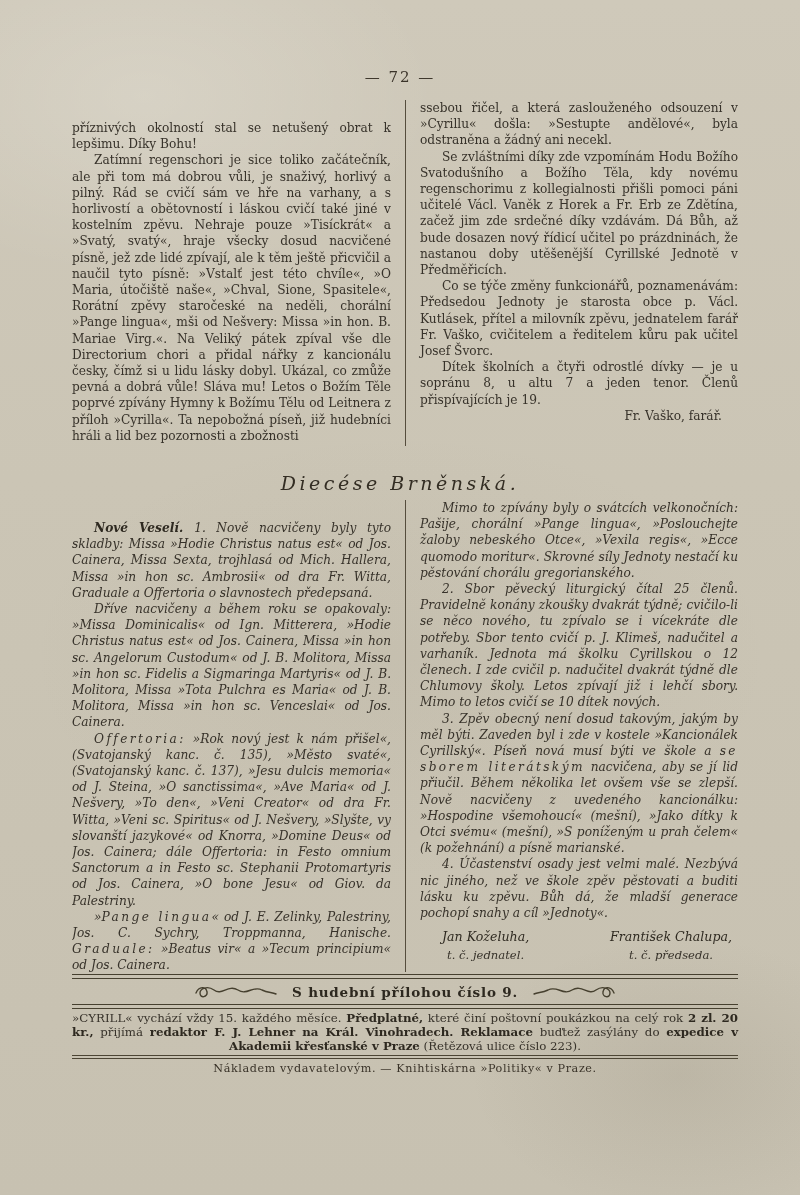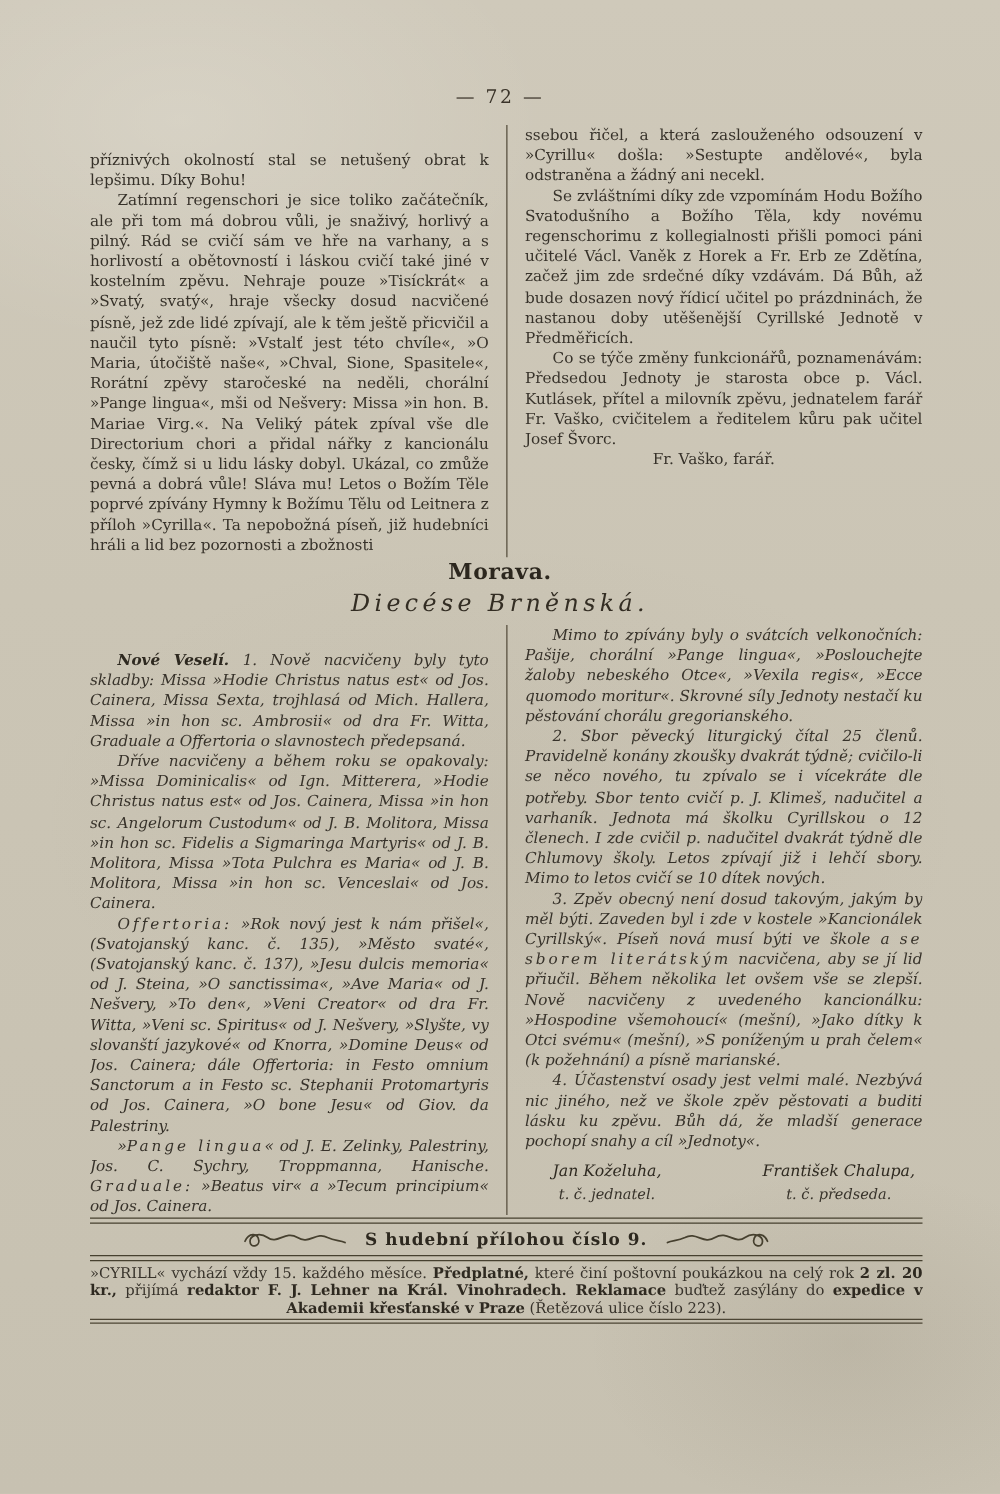--- a/index.html
+++ b/index.html
@@ -22,21 +22,21 @@
     font-size:15px;letter-spacing:2px;color:#3a3329;
   }
   .twocol{position:absolute;left:72px;width:666px;display:flex;}
   .col{box-sizing:border-box;font-size:12.2px;line-height:16.2px;text-align:justify;}
   .col-left{width:333px;padding-right:14px;margin-top:20px;}
   .col-right{width:333px;padding-left:14px;border-left:1px solid #554d3d;}
   .section1{top:100px;height:346px;overflow:hidden;}
   .section2{top:500px;height:472px;overflow:hidden;font-style:italic;}
   .para{margin:0;text-indent:22px;}
   .para.noindent{text-indent:0;}
-  .para.align-right{text-align:center;text-indent:0;padding-right:16px;}
+  .para.align-right{text-align:right;text-indent:0;padding-right:16px;}
   .b{font-weight:bold;color:#2e2920;}
   .sp{letter-spacing:2.4px;}
   .heading{
     position:absolute;top:448px;left:0;right:0;margin:0;text-align:center;
     font-size:17.5px;font-weight:bold;letter-spacing:.5px;color:#2c271e;
   }
   .subheading{
     position:absolute;top:472px;left:0;right:0;margin:0;text-align:center;
     font-size:19px;font-weight:normal;letter-spacing:3.5px;color:#332d23;font-style:italic;
   }
@@ -76,25 +76,25 @@
 
   <div class="twocol section1">
     <div class="col col-left">
         <p class="para noindent"><span>příznivých okolností stal se netušený obrat k lepšimu. Díky Bohu!</span></p>
         <p class="para"><span>Zatímní regenschori je sice toliko začátečník, ale při tom má dobrou vůli, je snaživý, horlivý a pilný. Rád se cvičí sám ve hře na varhany, a s horlivostí a obětovností i láskou cvičí také jiné v kostelním zpěvu. Nehraje pouze »Tisíckrát« a »Svatý, svatý«, hraje všecky dosud nacvičené písně, jež zde lidé zpívají, ale k těm ještě přicvičil a naučil tyto písně: »Vstalť jest této chvíle«, »O Maria, útočiště naše«, »Chval, Sione, Spasitele«, Rorátní zpěvy staročeské na neděli, chorální »Pange lingua«, mši od Nešvery: Missa »in hon. B. Mariae Virg.«. Na Veliký pátek zpíval vše dle Directorium chori a přidal nářky z kancionálu česky, čímž si u lidu lásky dobyl. Ukázal, co zmůže pevná a dobrá vůle! Sláva mu! Letos o Božím Těle poprvé zpívány Hymny k Božímu Tělu od Leitnera z příloh »Cyrilla«. Ta nepobožná píseň, již hudebníci hráli a lid bez pozornosti a zbožnosti</span></p>
       </div>
     <div class="col col-right">
         <p class="para noindent"><span>ssebou řičel, a která zaslouženého odsouzení v »Cyrillu« došla: »Sestupte andělové«, byla odstraněna a žádný ani necekl.</span></p>
         <p class="para"><span>Se zvláštními díky zde vzpomínám Hodu Božího Svatodušního a Božího Těla, kdy novému regenschorimu z kollegialnosti přišli pomoci páni učitelé Václ. Vaněk z Horek a Fr. Erb ze Zdětína, začež jim zde srdečné díky vzdávám. Dá Bůh, až bude dosazen nový řídicí učitel po prázdninách, že nastanou doby utěšenější Cyrillské Jednotě v Předměřicích.</span></p>
         <p class="para"><span>Co se týče změny funkcionářů, poznamenávám: Předsedou Jednoty je starosta obce p. Václ. Kutlásek, přítel a milovník zpěvu, jednatelem farář Fr. Vaško, cvičitelem a ředitelem kůru pak učitel Josef Švorc.</span></p>
+        <p class="para"><span>Dítek školních a čtyři odrostlé dívky — je u sopránu 8, u altu 7 a jeden tenor. Členů přispívajících je 19.</span></p>
         <p class="para align-right"><span>Fr. Vaško, farář.</span></p>
       </div>
   </div>
 
-  <h1 class="heading">Morava.</h1>
   <h2 class="subheading">Diecése Brněnská.</h2>
 
   <div class="twocol section2">
     <div class="col col-left">
         <p class="para"><span class="b">Nové Veselí. </span><span>1. Nově nacvičeny byly tyto skladby: Missa »Hodie Christus natus est« od Jos. Cainera, Missa Sexta, trojhlasá od Mich. Hallera, Missa »in hon sc. Ambrosii« od dra Fr. Witta, Graduale a Offertoria o slavnostech předepsaná.</span></p>
         <p class="para"><span>Dříve nacvičeny a během roku se opakovaly: »Missa Dominicalis« od Ign. Mitterera, »Hodie Christus natus est« od Jos. Cainera, Missa »in hon sc. Angelorum Custodum« od J. B. Molitora, Missa »in hon sc. Fidelis a Sigmaringa Martyris« od J. B. Molitora, Missa »Tota Pulchra es Maria« od J. B. Molitora, Missa »in hon sc. Venceslai« od Jos. Cainera.</span></p>
         <p class="para"><span class="sp">Offertoria:</span><span> »Rok nový jest k nám přišel«, (Svatojanský kanc. č. 135), »Město svaté«, (Svatojanský kanc. č. 137), »Jesu dulcis memoria« od J. Steina, »O sanctissima«, »Ave Maria« od J. Nešvery, »To den«, »Veni Creator« od dra Fr. Witta, »Veni sc. Spiritus« od J. Nešvery, »Slyšte, vy slovanští jazykové« od Knorra, »Domine Deus« od Jos. Cainera; dále Offertoria: in Festo omnium Sanctorum a in Festo sc. Stephanii Protomartyris od Jos. Cainera, »O bone Jesu« od Giov. da Palestriny.</span></p>
         <p class="para"><span>»</span><span class="sp">Pange lingua</span><span>« od J. E. Zelinky, Palestriny, Jos. C. Sychry, Troppmanna, Hanische. </span><span class="sp">Graduale:</span><span> »Beatus vir« a »Tecum principium« od Jos. Cainera.</span></p>
         <p class="para"><span class="sp">Requiem</span><span> od P. Křížkovského.</span></p>
       </div>
@@ -131,14 +131,15 @@
   </div>
 
   <div class="rule rule-heavy r2"></div>
 
   <div class="imprint">
       <p class="para noindent"><span>»CYRILL« vychází vždy 15. každého měsíce. </span><span class="b">Předplatné,</span><span> které činí poštovní poukázkou na celý rok </span><span class="b">2 zl. 20 kr.,</span><span> přijímá </span><span class="b">redaktor F. J. Lehner na Král. Vinohradech. Reklamace</span><span> buďtež zasýlány do </span><span class="b">expedice v Akademii křesťanské v Praze</span><span> (Řetězová ulice číslo 223).</span></p>
     </div>
 
   <div class="rule rule-thin r3"></div>
 
+  <div class="colophon">Nákladem vydavatelovým. — Knihtiskárna »Politiky« v Praze.</div>
 
 </div>
 
 </body></html>

